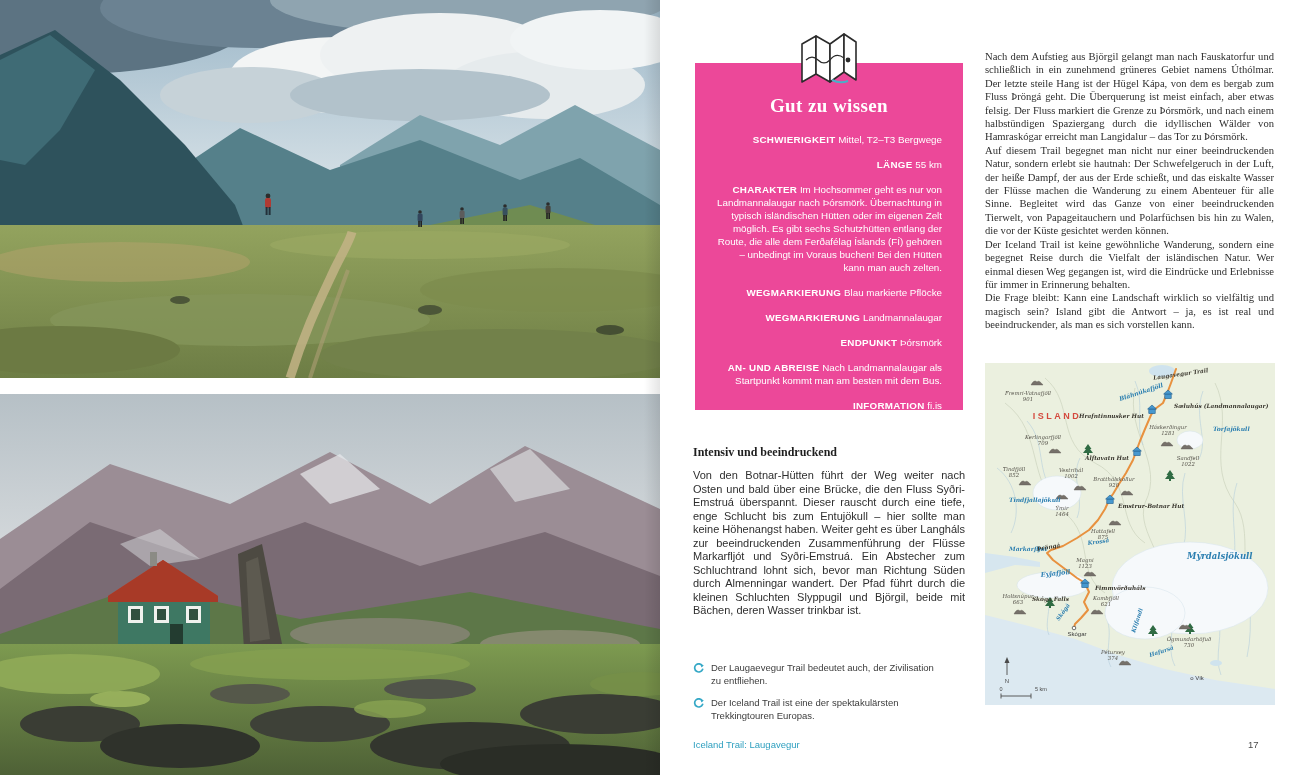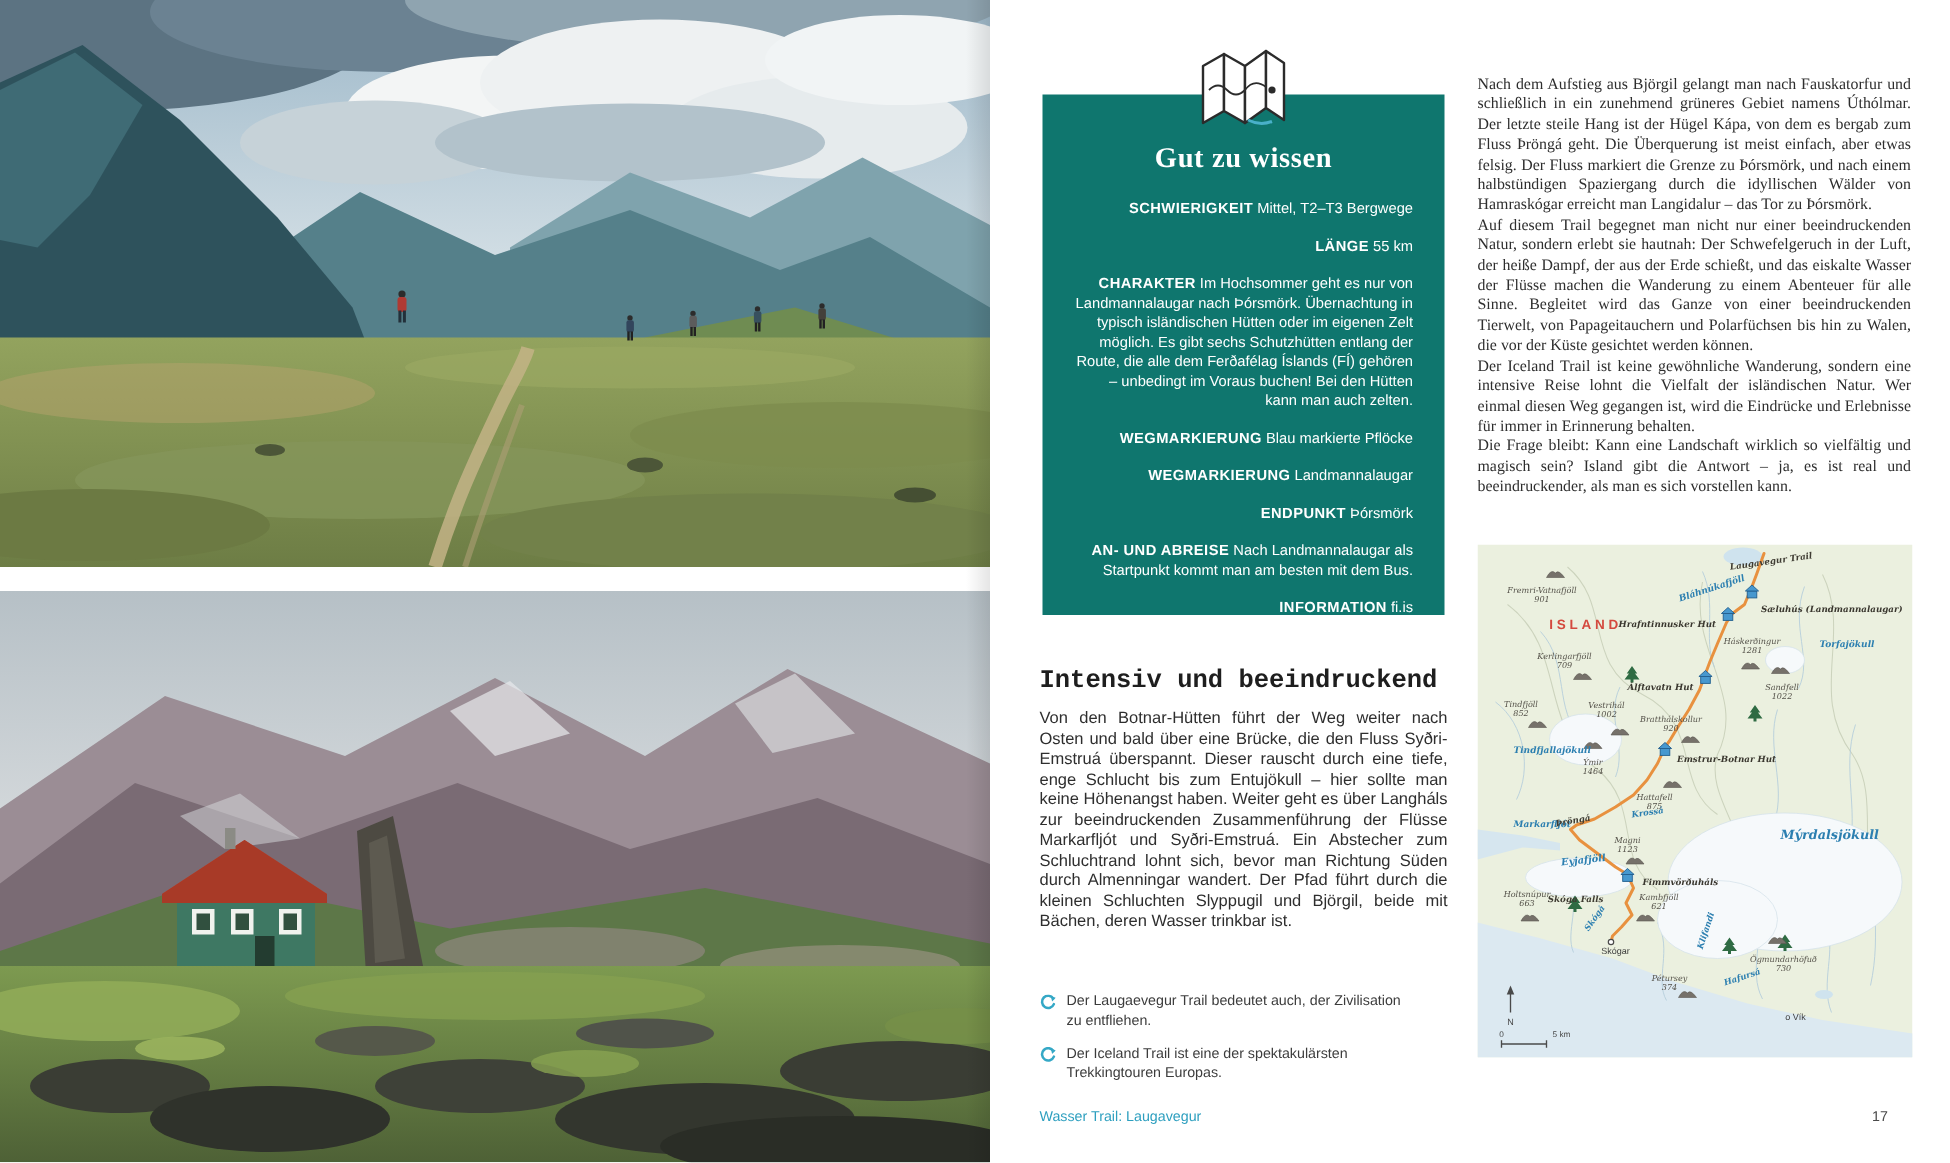--- a/index.html
+++ b/index.html
@@ -4,32 +4,32 @@
 <style>
   html,body{margin:0;padding:0;background:#ffffff;}
   .spread{position:relative;width:1300px;height:775px;background:#fff;overflow:hidden;
           font-family:"Liberation Sans",sans-serif;color:#2e2e2e;}
   .photo{position:absolute;left:0;width:660px;display:block;}
   .photo svg{display:block;}
   .gutter{position:absolute;left:644px;top:0;width:16px;height:775px;
           background:linear-gradient(90deg,rgba(0,0,0,0) 0%,rgba(0,0,0,.10) 100%);pointer-events:none;}
 
   
-  .infobox{position:absolute;left:695px;top:63px;width:268px;height:347px;background:#0f766e;
+  .infobox{position:absolute;left:695px;top:63px;width:268px;height:347px;background:#ec4899;
            box-sizing:border-box;padding:26px 21px 0 21px;color:#fff;}
   .infobox-title{font-family:"Liberation Serif",serif;font-weight:bold;font-size:19px;
                  text-align:center;letter-spacing:.4px;margin:6px 0 16px 0;}
   .ib-item{font-size:9.8px;line-height:13px;margin-bottom:12px;text-align:right;}
   .ib-label{font-weight:bold;letter-spacing:.3px;}
   .mapicon{position:absolute;left:796px;top:30px;width:66px;height:58px;z-index:3;}
 
   
   .mid-col{position:absolute;left:693px;top:430px;width:272px;}
   .mid-intro{font-size:10.5px;line-height:13.5px;text-align:justify;margin:0;}
-  .mid-heading{font-family:Liberation Mono, monospace;font-weight:bold;font-size:17px;
+  .mid-heading{font-family:Liberation Serif, serif;font-weight:bold;font-size:12px;
                color:#1e1e1e;margin:15px 0 9px 0;}
   .mid-body{font-size:11px;line-height:13.5px;text-align:justify;margin:0;}
 
   .captions{position:absolute;left:693px;top:662px;width:252px;}
   .caption{display:flex;gap:7px;font-size:9.5px;line-height:12.5px;color:#3c3c3c;margin-bottom:10px;}
   .cap-ic{flex:0 0 11px;padding-top:1px;}
 
   .footer-left{position:absolute;left:693px;top:739px;font-size:9.5px;color:#2d9fbf;}
   .page-num{position:absolute;left:1248px;top:739px;font-size:9.5px;color:#4a4a4a;}
 
@@ -231,27 +231,27 @@
       </div>
       <div class="caption">
         <span class="cap-ic"><svg width="11" height="11" viewBox="0 0 11 11">
             <path d="M9.2,2.6 A4.1,4.1 0 1 0 9.6,6.4" stroke="#35a8c6" stroke-width="1.7" fill="none" stroke-linecap="round"></path>
             <polygon points="7.6,1.2 10.8,2.2 8.4,4.6" fill="#35a8c6"></polygon>
           </svg></span>
         <span>Der Iceland Trail ist eine der spektakulärsten Trekkingtouren Europas.</span>
       </div>
     </div>
 
-  <div class="footer-left">Wasser Trail: Laugavegur</div>
+  <div class="footer-left">Iceland Trail: Laugavegur</div>
   <div class="page-num">17</div>
 
   <div class="right-col" id="right-col">
       <p>Nach dem Aufstieg aus Björgil gelangt man nach Fauskatorfur und schließlich in ein zunehmend grüneres Gebiet namens Úthólmar. Der letzte steile Hang ist der Hügel Kápa, von dem es bergab zum Fluss Þröngá geht. Die Überquerung ist meist einfach, aber etwas felsig. Der Fluss markiert die Grenze zu Þórsmörk, und nach einem halbstündigen Spaziergang durch die idyllischen Wälder von Hamraskógar erreicht man Langidalur – das Tor zu Þórsmörk.</p>
       <p>Auf diesem Trail begegnet man nicht nur einer beeindruckenden Natur, sondern erlebt sie hautnah: Der Schwefelgeruch in der Luft, der heiße Dampf, der aus der Erde schießt, und das eiskalte Wasser der Flüsse machen die Wanderung zu einem Abenteuer für alle Sinne. Begleitet wird das Ganze von einer beeindruckenden Tierwelt, von Papageitauchern und Polarfüchsen bis hin zu Walen, die vor der Küste gesichtet werden können.</p>
-      <p>Der Iceland Trail ist keine gewöhnliche Wanderung, sondern eine intensive Reise lohnt die Vielfalt der isländischen Natur. Wer einmal diesen Weg gegangen ist, wird die Eindrücke und Erlebnisse für immer in Erinnerung behalten.</p>
+      <p>Der Iceland Trail ist keine gewöhnliche Wanderung, sondern eine begegnet Reise durch die Vielfalt der isländischen Natur. Wer einmal diesen Weg gegangen ist, wird die Eindrücke und Erlebnisse für immer in Erinnerung behalten.</p>
       <p>Die Frage bleibt: Kann eine Landschaft wirklich so vielfältig und magisch sein? Island gibt die Antwort – ja, es ist real und beeindruckender, als man es sich vorstellen kann.</p>
     </div>
 
   <div class="map-wrap">
     <svg id="map-svg" width="290" height="342" viewBox="0 0 290 342">
         <rect width="290" height="342" fill="#ebf0df"></rect>
         <polygon points="0,252 40,262 90,276 130,291 180,306 230,317 290,326 290,342 0,342" fill="#dce9f1"></polygon>
         <polygon points="0,190 30,194 55,199 55,204 30,202 0,210" fill="#d6e6ef"></polygon>
         <path d="M20,40 C60,70 40,120 80,150 C110,175 90,210 120,230" stroke="#ccd3bd" stroke-width="0.7" fill="none"></path>
         <path d="M150,25 C140,70 180,100 160,140 C150,170 190,200 175,235" stroke="#ccd3bd" stroke-width="0.7" fill="none"></path>

